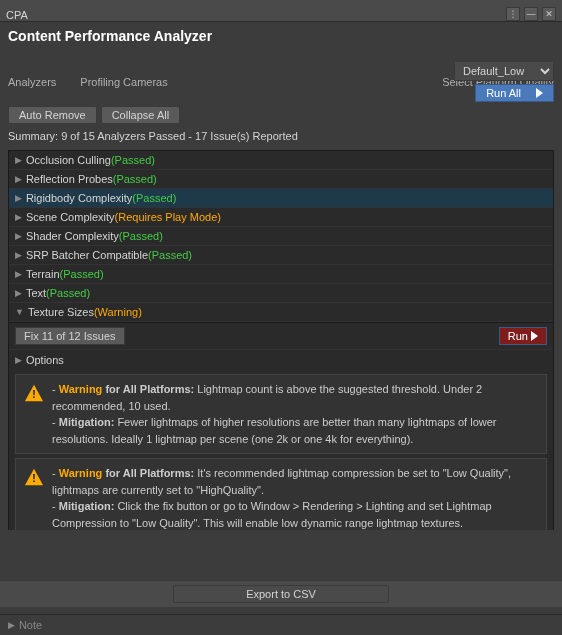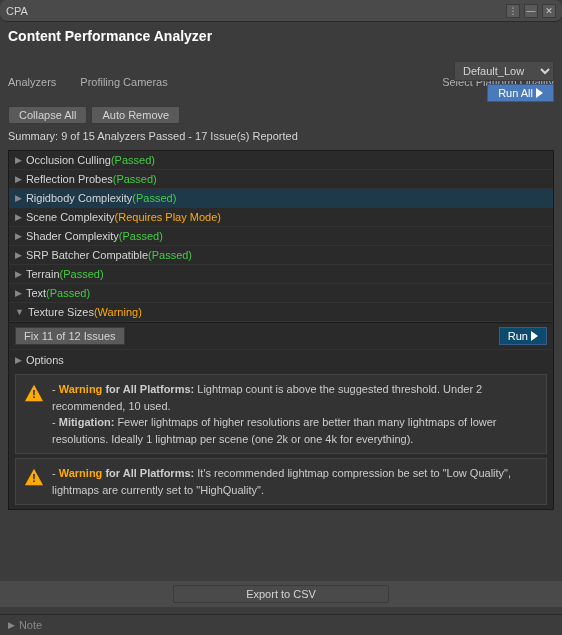--- a/index.html
+++ b/index.html
@@ -11,25 +11,24 @@
       font-size: 12px;
       color: #d4d4d4;
       overflow: hidden;
     }
 
     
     .title-bar {
       background: #4a4a4a;
       height: 22px;
       display: flex;
-      align-items: center;
+      align-items: flex-end;
       padding: 0 6px;
       border-bottom: 1px solid #2a2a2a;
       gap: 4px;
-      border-radius: 7px;
     }
     .title-bar-text {
       font-size: 11px;
       color: #d4d4d4;
       flex: 1;
     }
     .title-bar-controls {
       display: flex;
       gap: 4px;
     }
@@ -163,21 +162,21 @@
     .fix-btn {
       background: #5a5a5a;
       border: 1px solid #3a3a3a;
       color: #d4d4d4;
       padding: 2px 8px;
       font-size: 11px;
       cursor: pointer;
     }
 
     .run-btn {
-      background: #0c4a6e;
+      background: #7f1d1d;
       border: 1px solid #3a5a8a;
       color: #ffffff;
       padding: 2px 8px;
       font-size: 11px;
       cursor: pointer;
       display: flex;
       align-items: center;
       gap: 3px;
     }
 
@@ -253,21 +252,21 @@
 
     .run-all-btn {
       background: #4a7abb;
       border: 1px solid #3a5a8a;
       color: #ffffff;
       padding: 2px 10px;
       font-size: 11px;
       cursor: pointer;
       display: flex;
       align-items: center;
-      gap: 3px;
+      gap: 15px;
     }
 
     .play-triangle {
       width: 0;
       height: 0;
       border-top: 5px solid transparent;
       border-bottom: 5px solid transparent;
       border-left: 7px solid white;
     }
 
@@ -313,22 +312,22 @@
         </select>
       </div>
       <button class="run-all-btn">
         <span>Run All</span>
         <div class="play-triangle"></div>
       </button>
     </div>
   </div>
 
   <div style="display:flex; gap:4px; margin-top:-2px; margin-bottom:4px;">
+    <button class="btn">Auto Remove</button>
     <button class="btn">Collapse All</button>
-    <button class="btn">Auto Remove</button>
   </div>
 
   <div class="summary">Summary: 9 of 15 Analyzers Passed - 17 Issue(s) Reported</div>
 
   <div class="scrollbar-area">
     <div class="analyzer-list">
       <div class="analyzer-item">
         <span class="arrow">▶</span>
         <span>Occlusion Culling </span>
         <span class="passed">(Passed)</span>
@@ -403,20 +402,21 @@
 
       <div class="issue-box">
         <div class="warning-icon">
           <svg width="22" height="20" viewBox="0 0 22 20">
             <polygon points="11,1 21,19 1,19" fill="#ffaa00" stroke="none"></polygon>
             <text x="11" y="16" text-anchor="middle" font-size="13" font-weight="bold" fill="#2a2a2a">!</text>
           </svg>
         </div>
         <div class="issue-text">
           <span>- <span class="bold-warning">Warning</span> <span class="bold-text">for All Platforms:</span> It's recommended lightmap compression be set to "Low Quality", lightmaps are currently set to "HighQuality".</span><br>
+          <span>- <span class="bold-text">Mitigation:</span> Click the fix button or go to Window &gt; Rendering &gt; Lighting and set Lightmap Compression to "Low Quality". This will enable low dynamic range lightmap textures.</span>
         </div>
       </div>
 
     </div>
   </div>
 </div>
 
 <div class="bottom-bar">
   <button class="btn" style="background: #4a4a4a; width: 216px;">Export to CSV</button>
 </div>

